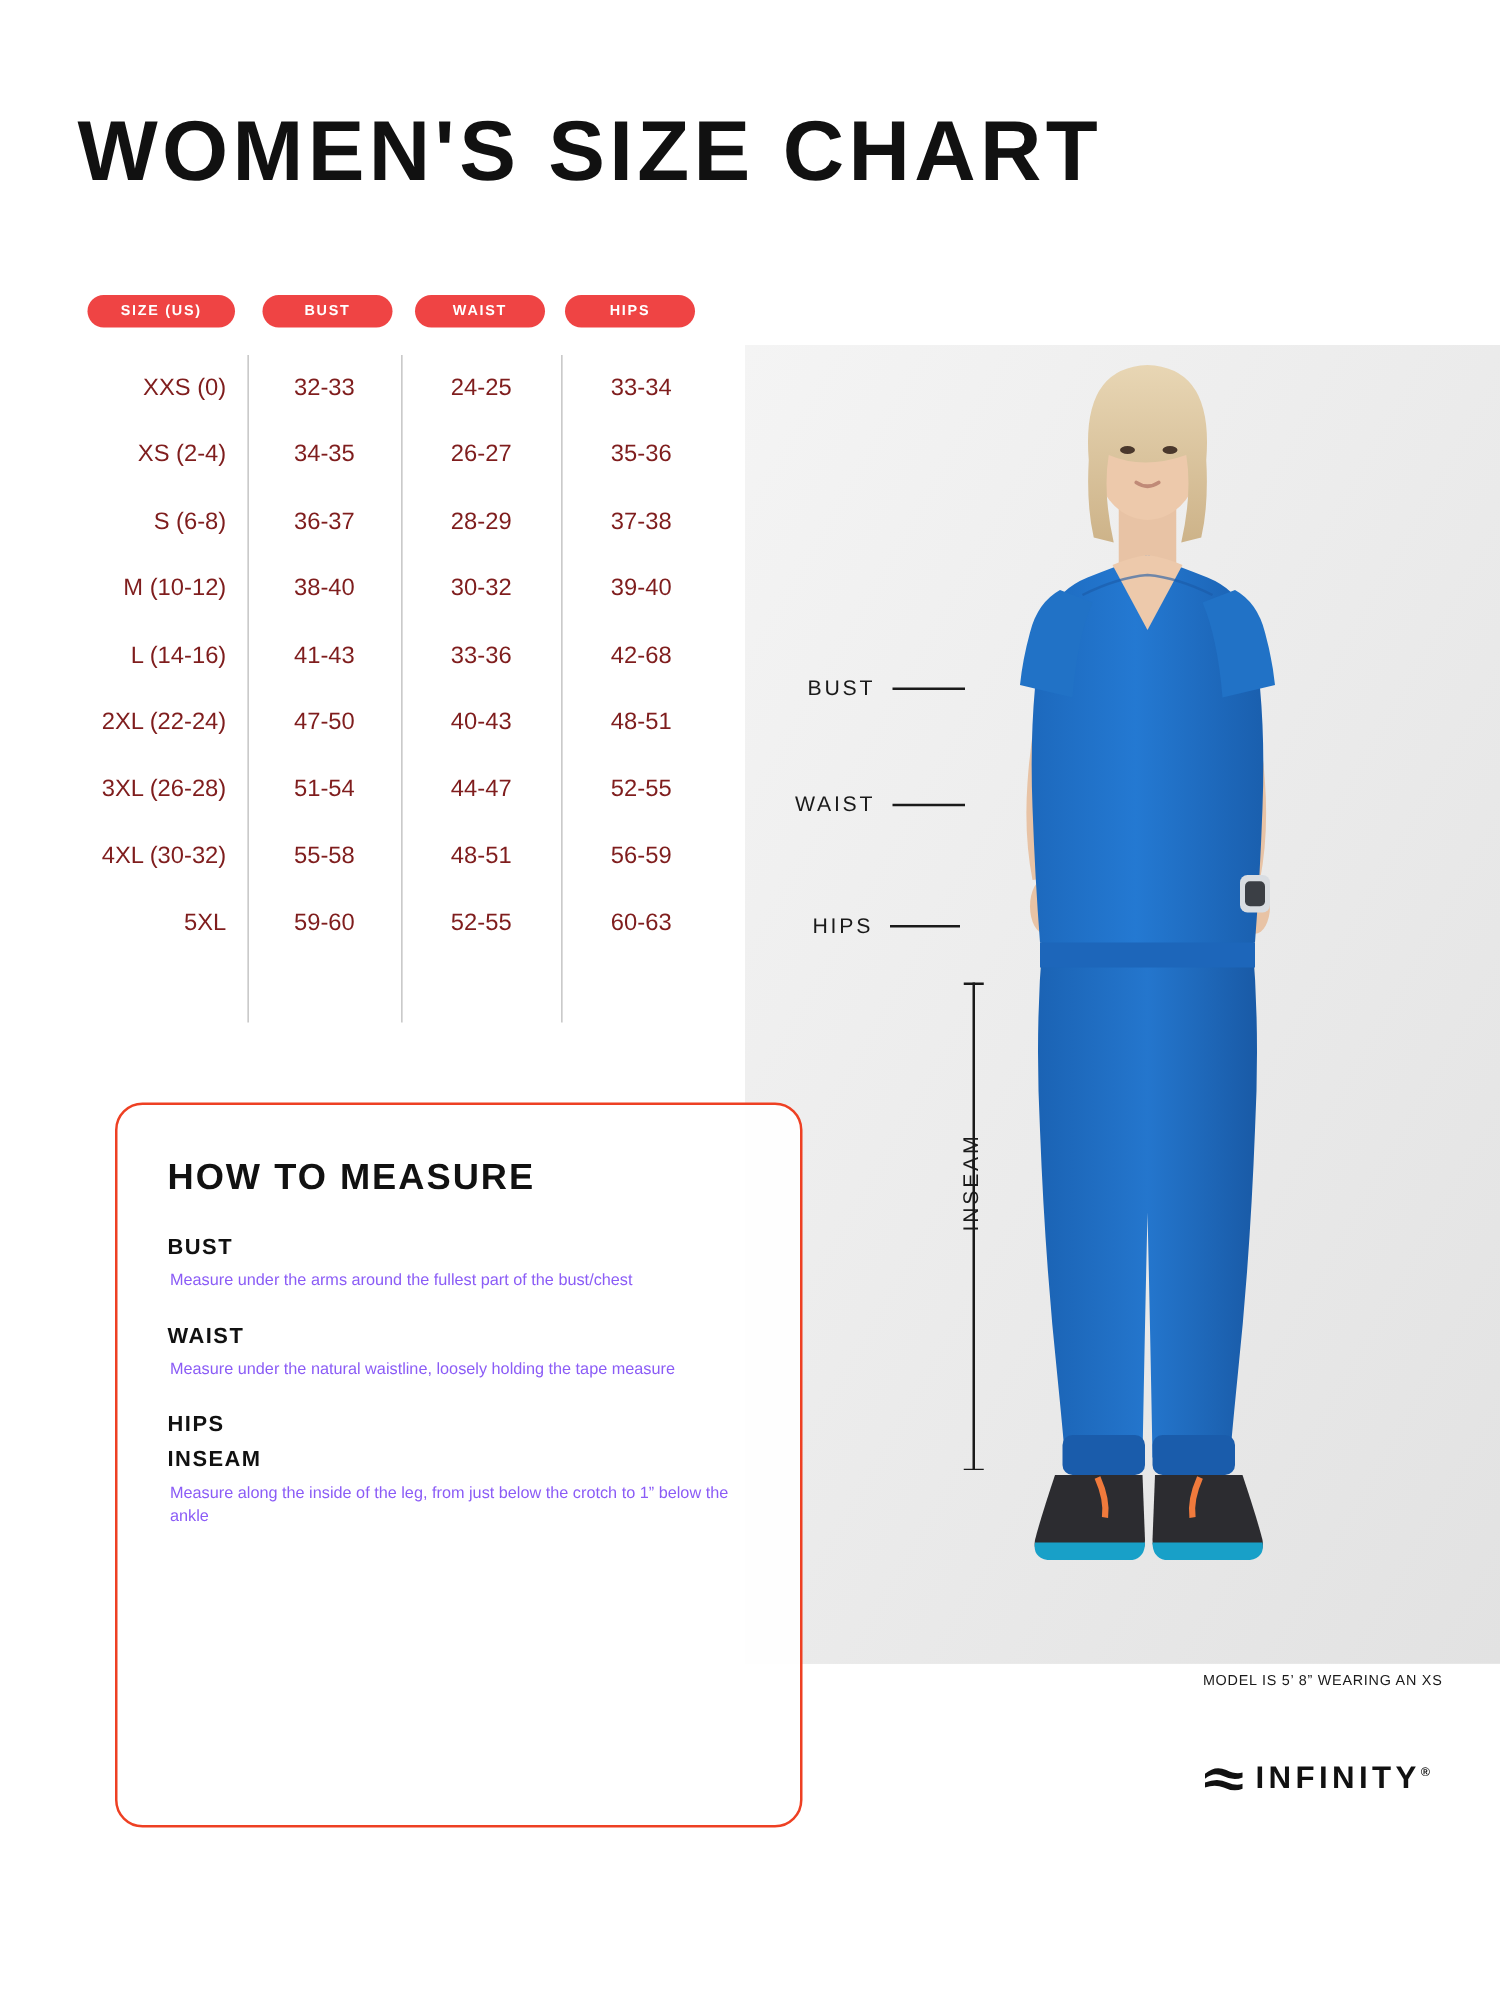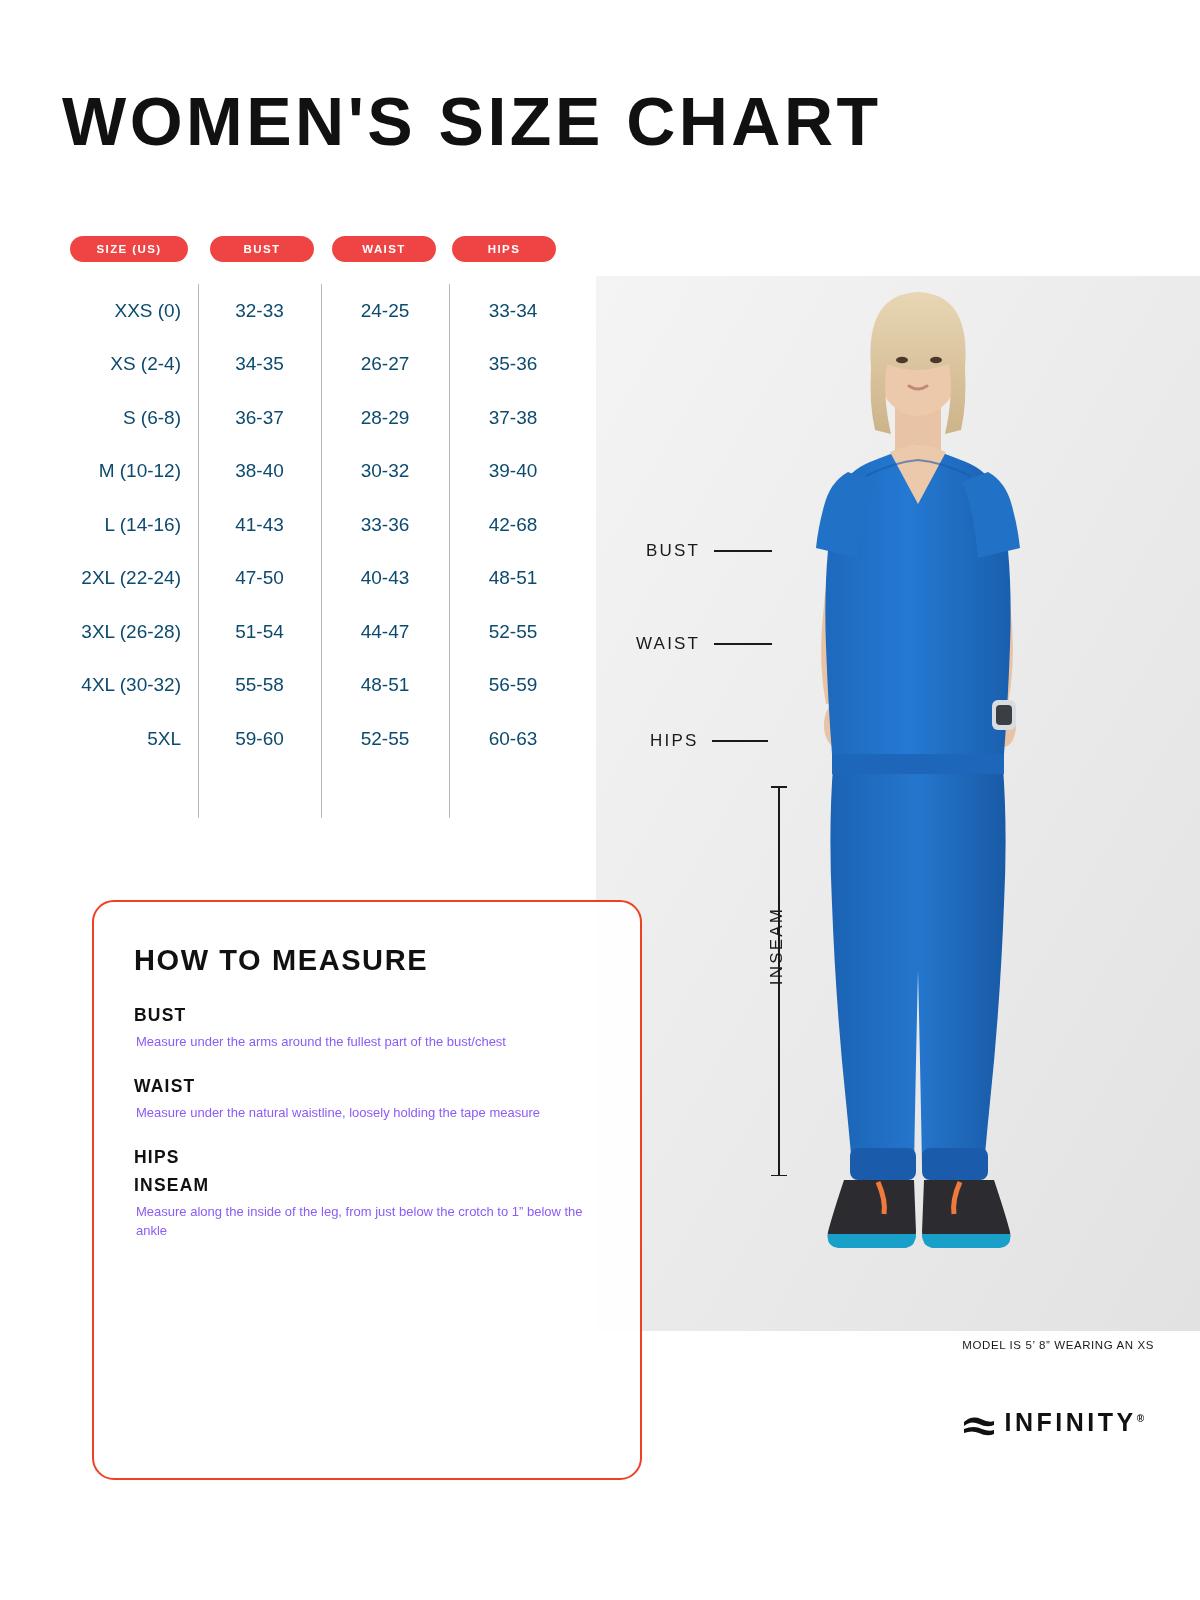--- a/index.html
+++ b/index.html
@@ -74,33 +74,33 @@
   .vline.v2 { left: 259px; }
   .vline.v3 { left: 387px; }
 
   .row {
     display: flex;
     align-items: center;
     height: 53.5px;
   }
   .cell {
     font-size: 19px;
-    color: #0c4a6e;
+    color: #7f1d1d;
     text-align: center;
   }
   .cell.c0 { width: 136px; text-align: right; padding-right: 17px; }
   .cell.c1 { width: 123px; }
   .cell.c2 { width: 128px; }
   .cell.c3 { width: 128px; }
 
   
   .howto {
     position: absolute;
     left: 92px;
-    top: 900px;
+    top: 882px;
     width: 550px;
     height: 580px;
     border: 2.5px solid #ee4023;
     border-radius: 22px;
     background: rgba(255,255,255,0.92);
     padding: 42px 40px 0 40px;
   }
   .howto h2 {
     margin: 0 0 28px 0;
     font-size: 29px;
@@ -209,21 +209,21 @@
     color: #1a1a1a;
     white-space: nowrap;
   }
 
   
   .logo {
     position: absolute;
     right: 56px;
     top: 1408px;
     display: flex;
-    align-items: flex-end;
+    align-items: center;
     gap: 8px;
   }
   .logo-mark { width: 34px; height: 22px; }
   .logo-text {
     font-size: 25px;
     font-weight: bold;
     letter-spacing: 3.5px;
     color: #111;
   }
   .logo-tm { font-size: 10px; vertical-align: super; letter-spacing: 0; }

